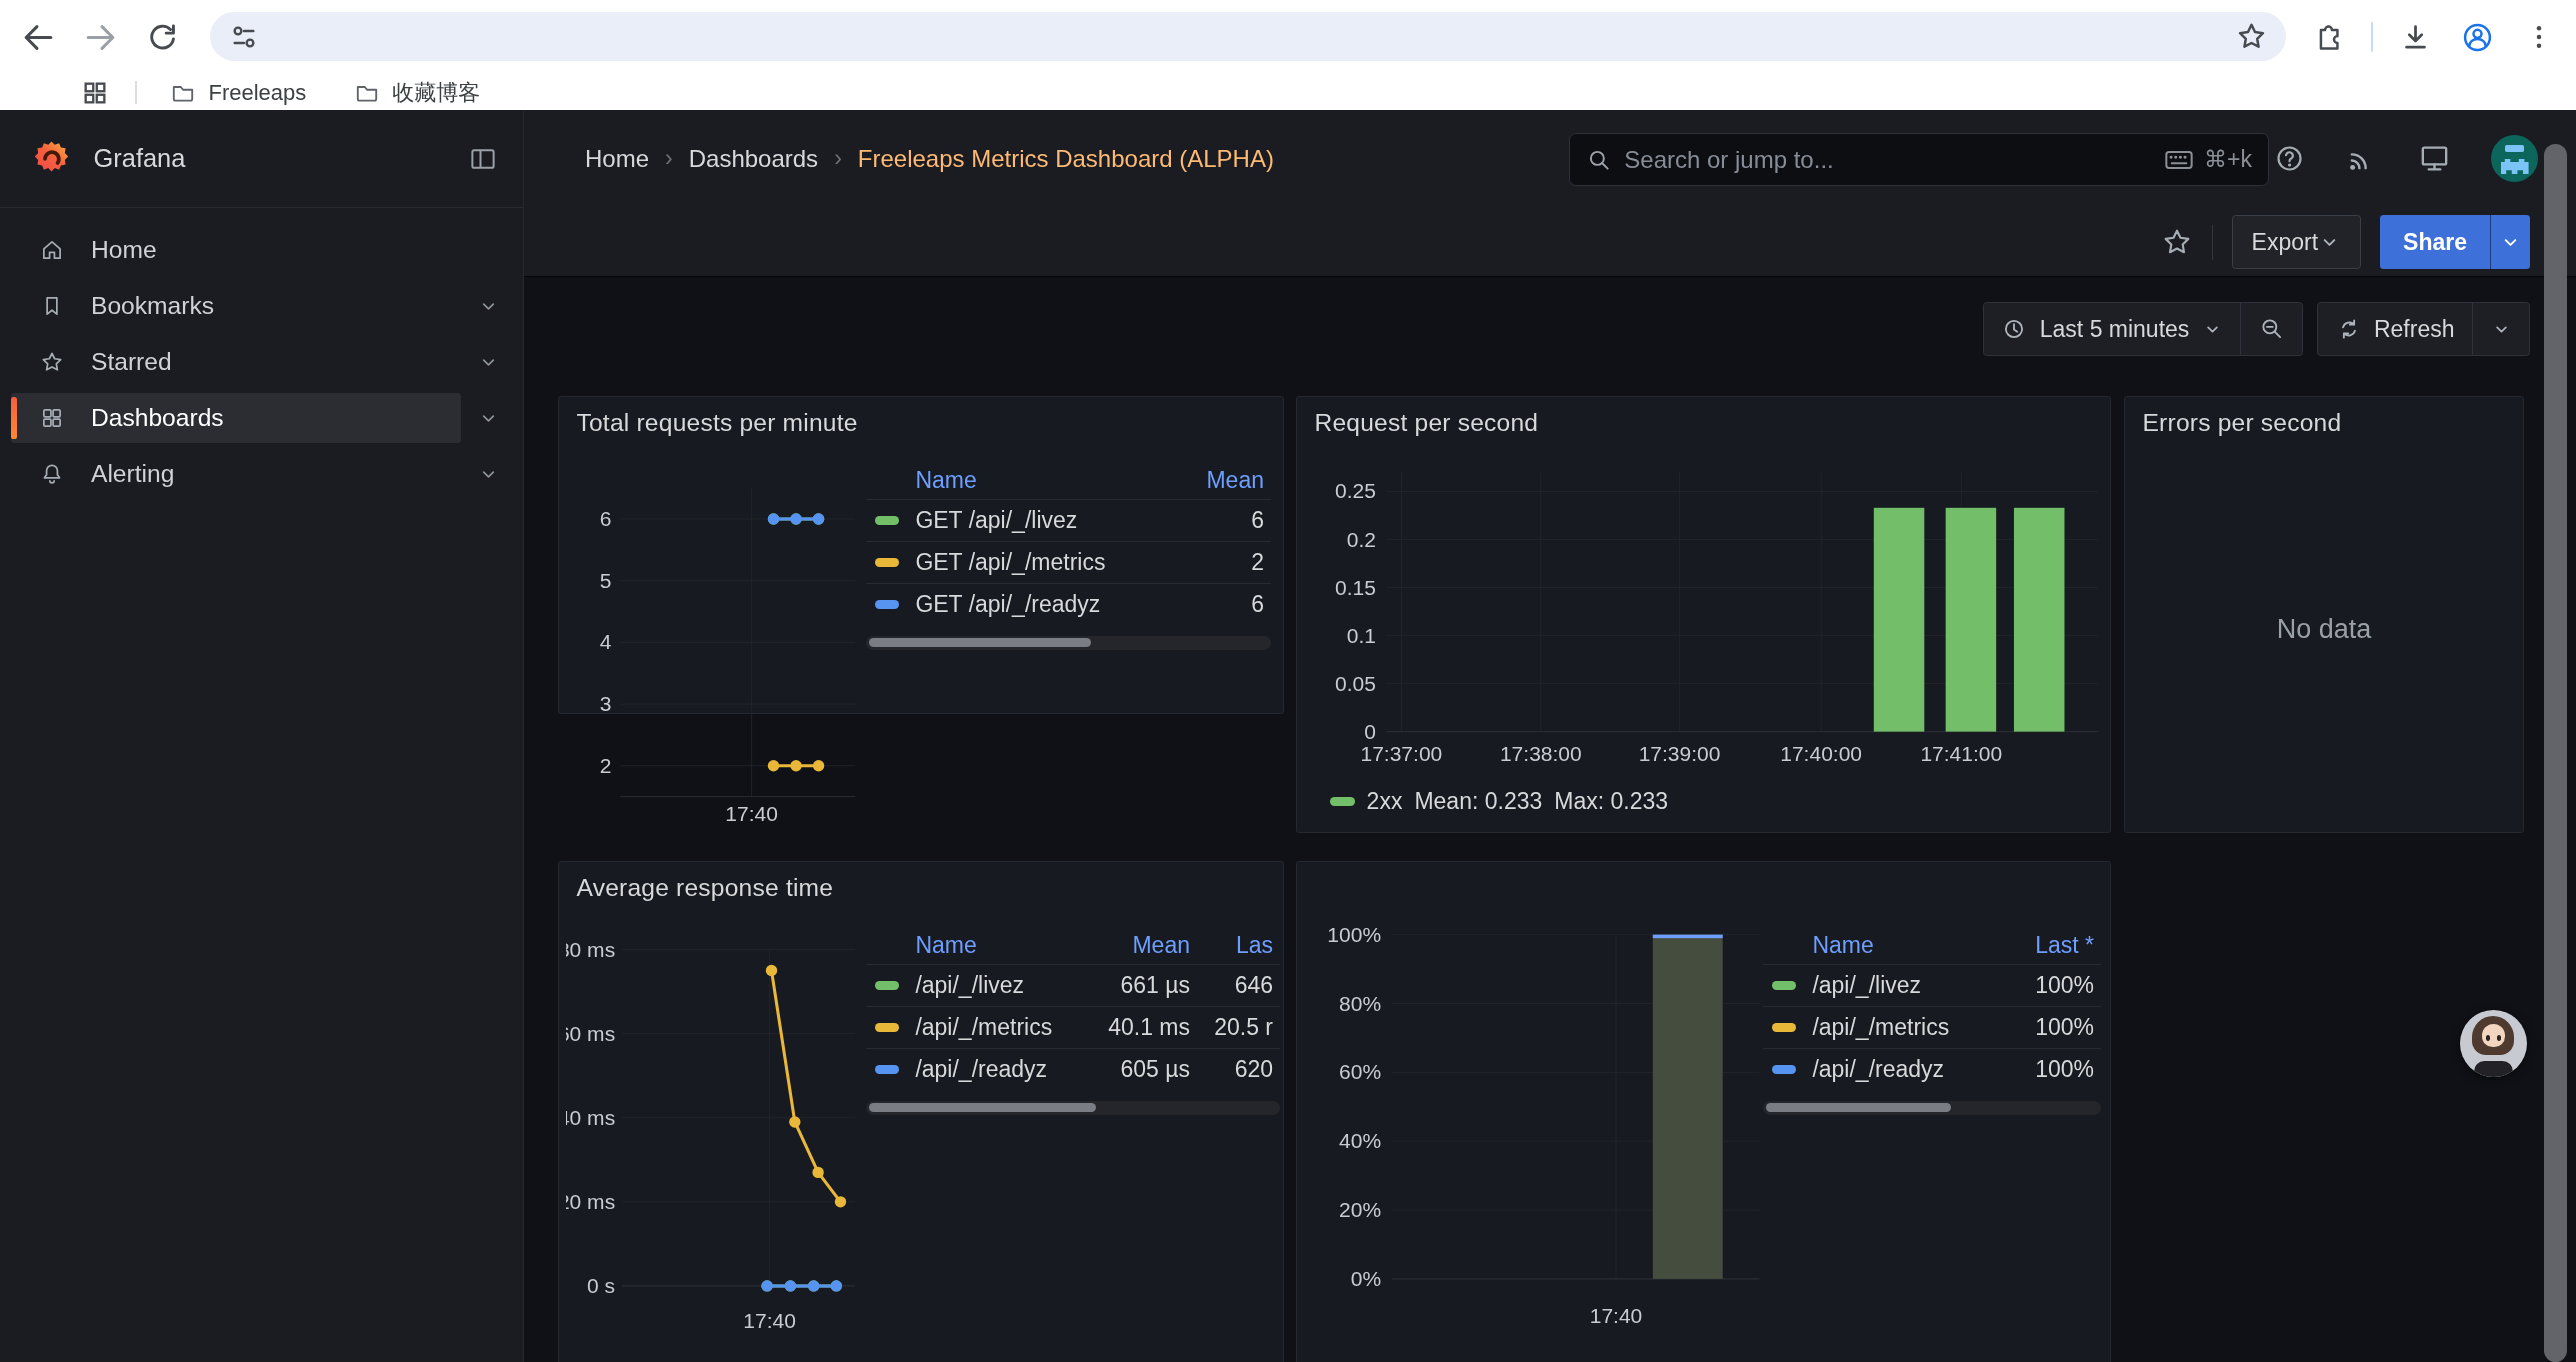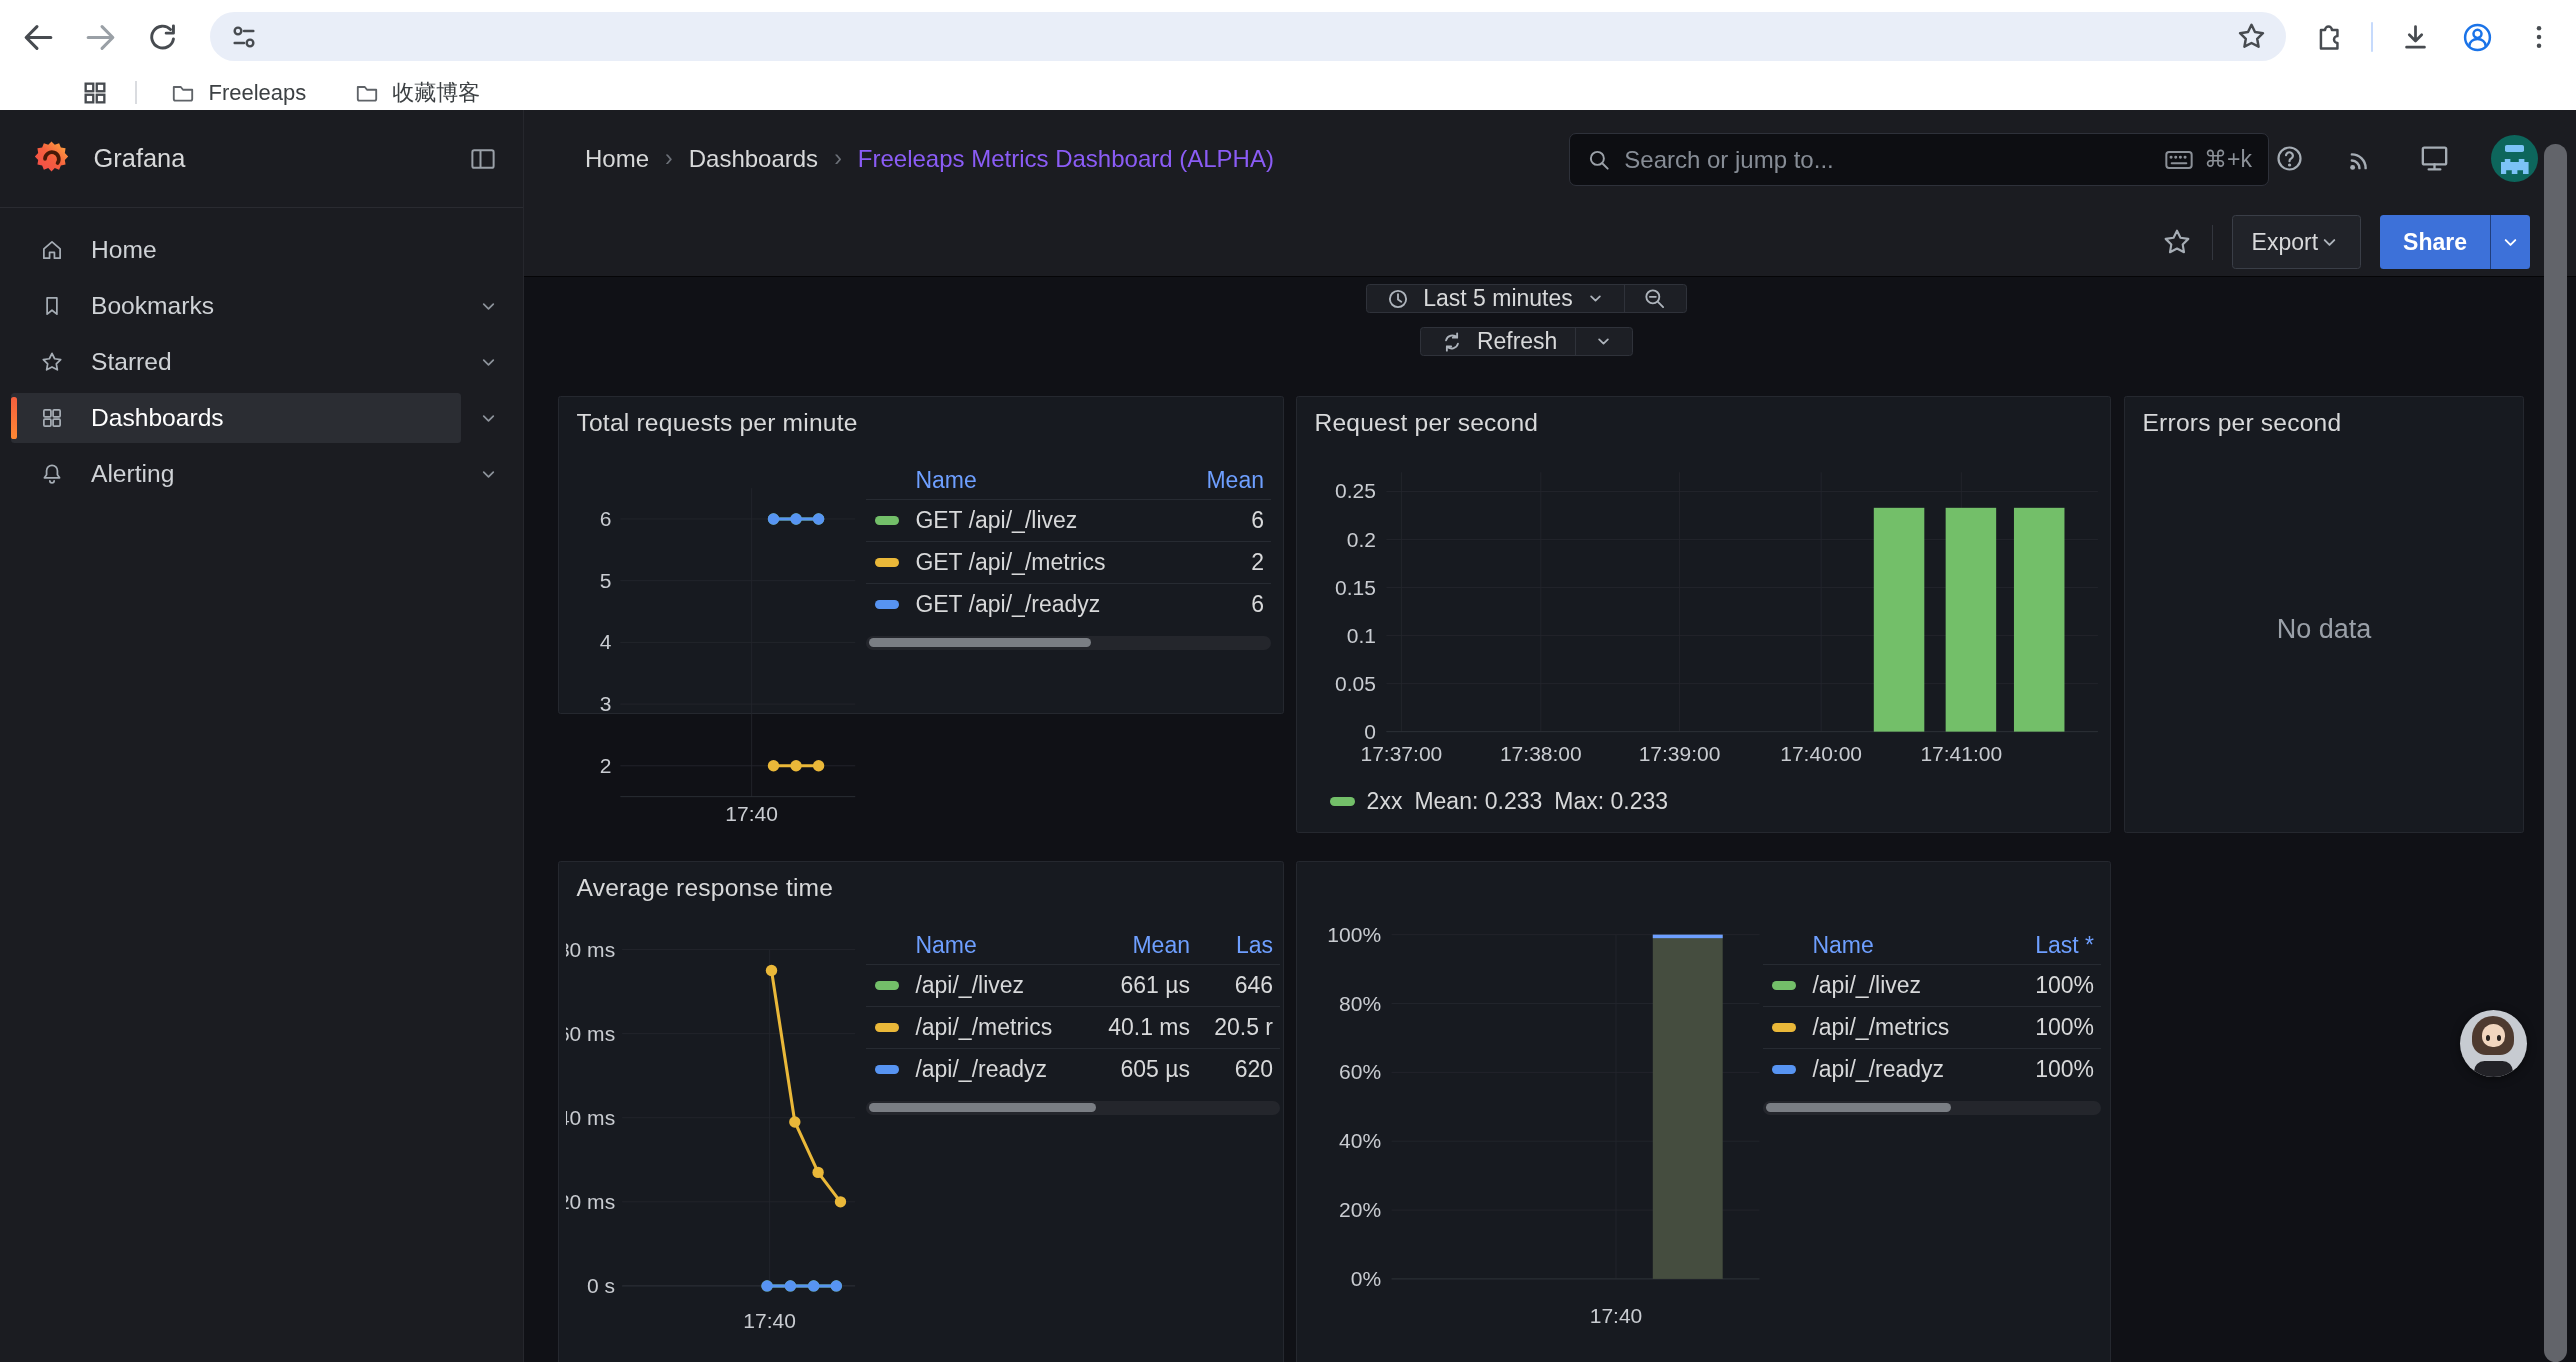--- a/index.html
+++ b/index.html
@@ -35,40 +35,40 @@
   .side-item.active .hl{background:#2b2d33;}
   .side-item.active .hl::before{content:'';position:absolute;left:0;top:4.4px;bottom:4.4px;width:5.3px;border-radius:2.6px;background:linear-gradient(#F55F3E,#FF8833);}
   .side-item .ic{position:relative;margin-left:39px;display:flex;color:#a6adb5;}
   .side-item .lbl{position:relative;margin-left:26px;font-size:24.6px;color:#cfd2d6;}
   .side-item.active .lbl{color:#ffffff;}
   .side-item .chev{position:absolute;right:23px;display:flex;color:#8d939b;}
   
   .gf-header{position:absolute;left:523px;right:0;top:0;height:166px;background:#1b1c21;border-bottom:0.9px solid #050507;}
   .breadcrumb{position:absolute;left:62px;top:0;height:97px;display:flex;align-items:center;gap:16px;font-size:24px;}
   .crumb{color:#d8d9da;cursor:pointer;}
-  .crumb.dim{color:#8b5cf6;cursor:default;}
+  .crumb.dim{color:#fdba74;cursor:default;}
   .bc-sep{color:#6c7078;font-size:23px;}
   .search-box{position:absolute;left:1046px;top:23px;width:698px;height:51px;border:0.9px solid #2e313a;border-radius:7px;background:#0d0e12;display:flex;align-items:center;cursor:text;}
   .search-box .mag{margin-left:16px;display:flex;color:#9ba1a8;}
   .search-box .ph{margin-left:12.3px;font-size:24px;color:#878d96;}
   .kbd{margin-left:auto;margin-right:16px;display:flex;align-items:center;gap:8.8px;color:#8b9097;font-size:23px;}
   .top-icons{position:absolute;right:38px;top:0;height:97px;display:flex;align-items:center;gap:39px;}
   .iconbtn{background:none;border:none;padding:0;cursor:pointer;display:flex;color:#a6adb5;}
   .gf-avatar{width:47px;height:47px;border-radius:50%;background:#0d665c;position:relative;overflow:hidden;cursor:pointer;border:none;padding:0;}
   .gf-avatar::before{content:'';position:absolute;left:14px;top:9.6px;width:19px;height:7px;background:#7cc3f7;border-radius:1.8px;}
   .gf-avatar::after{content:'';position:absolute;left:9.6px;top:24px;width:28px;height:15px;background:#7cc3f7;clip-path:polygon(0 20%,15% 20%,15% 0,35% 0,35% 20%,65% 20%,65% 0,85% 0,85% 20%,100% 20%,100% 100%,80% 100%,80% 75%,60% 75%,60% 100%,40% 100%,40% 75%,20% 75%,20% 100%,0 100%);}
   .gf-actions{position:absolute;left:523px;right:46px;top:104px;height:56px;display:flex;align-items:center;justify-content:flex-end;gap:19px;}
   .act-sep{width:0.9px;height:35px;background:#33363e;}
   .btn{height:54px;border-radius:3.5px;font-size:23px;display:flex;align-items:center;cursor:pointer;font-family:inherit;}
   .btn-export{border:0.9px solid #3a3e47;background:#212329;color:#d8d9da;padding:0 19px;}
   .share-group{display:flex;}
   .btn-share{background:#3D71D9;color:#fff;padding:0 23px;font-weight:700;border:none;border-radius:3.5px 0 0 3.5px;}
   .btn-share-caret{background:#3D71D9;width:40px;border:none;border-left:0.9px solid rgba(10,20,50,0.55);border-radius:0 3.5px 3.5px 0;display:flex;align-items:center;justify-content:center;color:#fff;height:54px;cursor:pointer;}
   
-  .gf-timebar{position:absolute;left:523px;right:46px;top:192px;height:54px;display:flex;align-items:center;justify-content:flex-end;gap:14px;flex-direction:column;}
+  .gf-timebar{position:absolute;left:523px;right:46px;top:192px;height:54px;display:flex;align-items:center;justify-content:flex-end;gap:14px;}
   .tgroup{display:flex;border:0.9px solid #2f323a;border-radius:3.5px;background:#1d1f25;height:54px;box-sizing:border-box;}
   .tgbtn{background:none;border:none;color:#d8d9da;font-size:23px;display:flex;align-items:center;gap:12.3px;padding:0 17.5px;cursor:pointer;font-family:inherit;}
   .tgbtn + .tgbtn{border-left:0.9px solid #2f323a;}
   
   .panel{position:absolute;background:#171a20;border:0.9px solid #25282f;border-radius:2.6px;box-sizing:border-box;}
   #p1{left:558px;top:286px;width:726px;height:318px;}
   #p2{left:1296px;top:286px;width:815px;height:437px;}
   #p3{left:2124px;top:286px;width:400px;height:437px;}
   #p4{left:558px;top:751px;width:726px;height:526px;}
   #p5{left:1296px;top:751px;width:815px;height:526px;}

